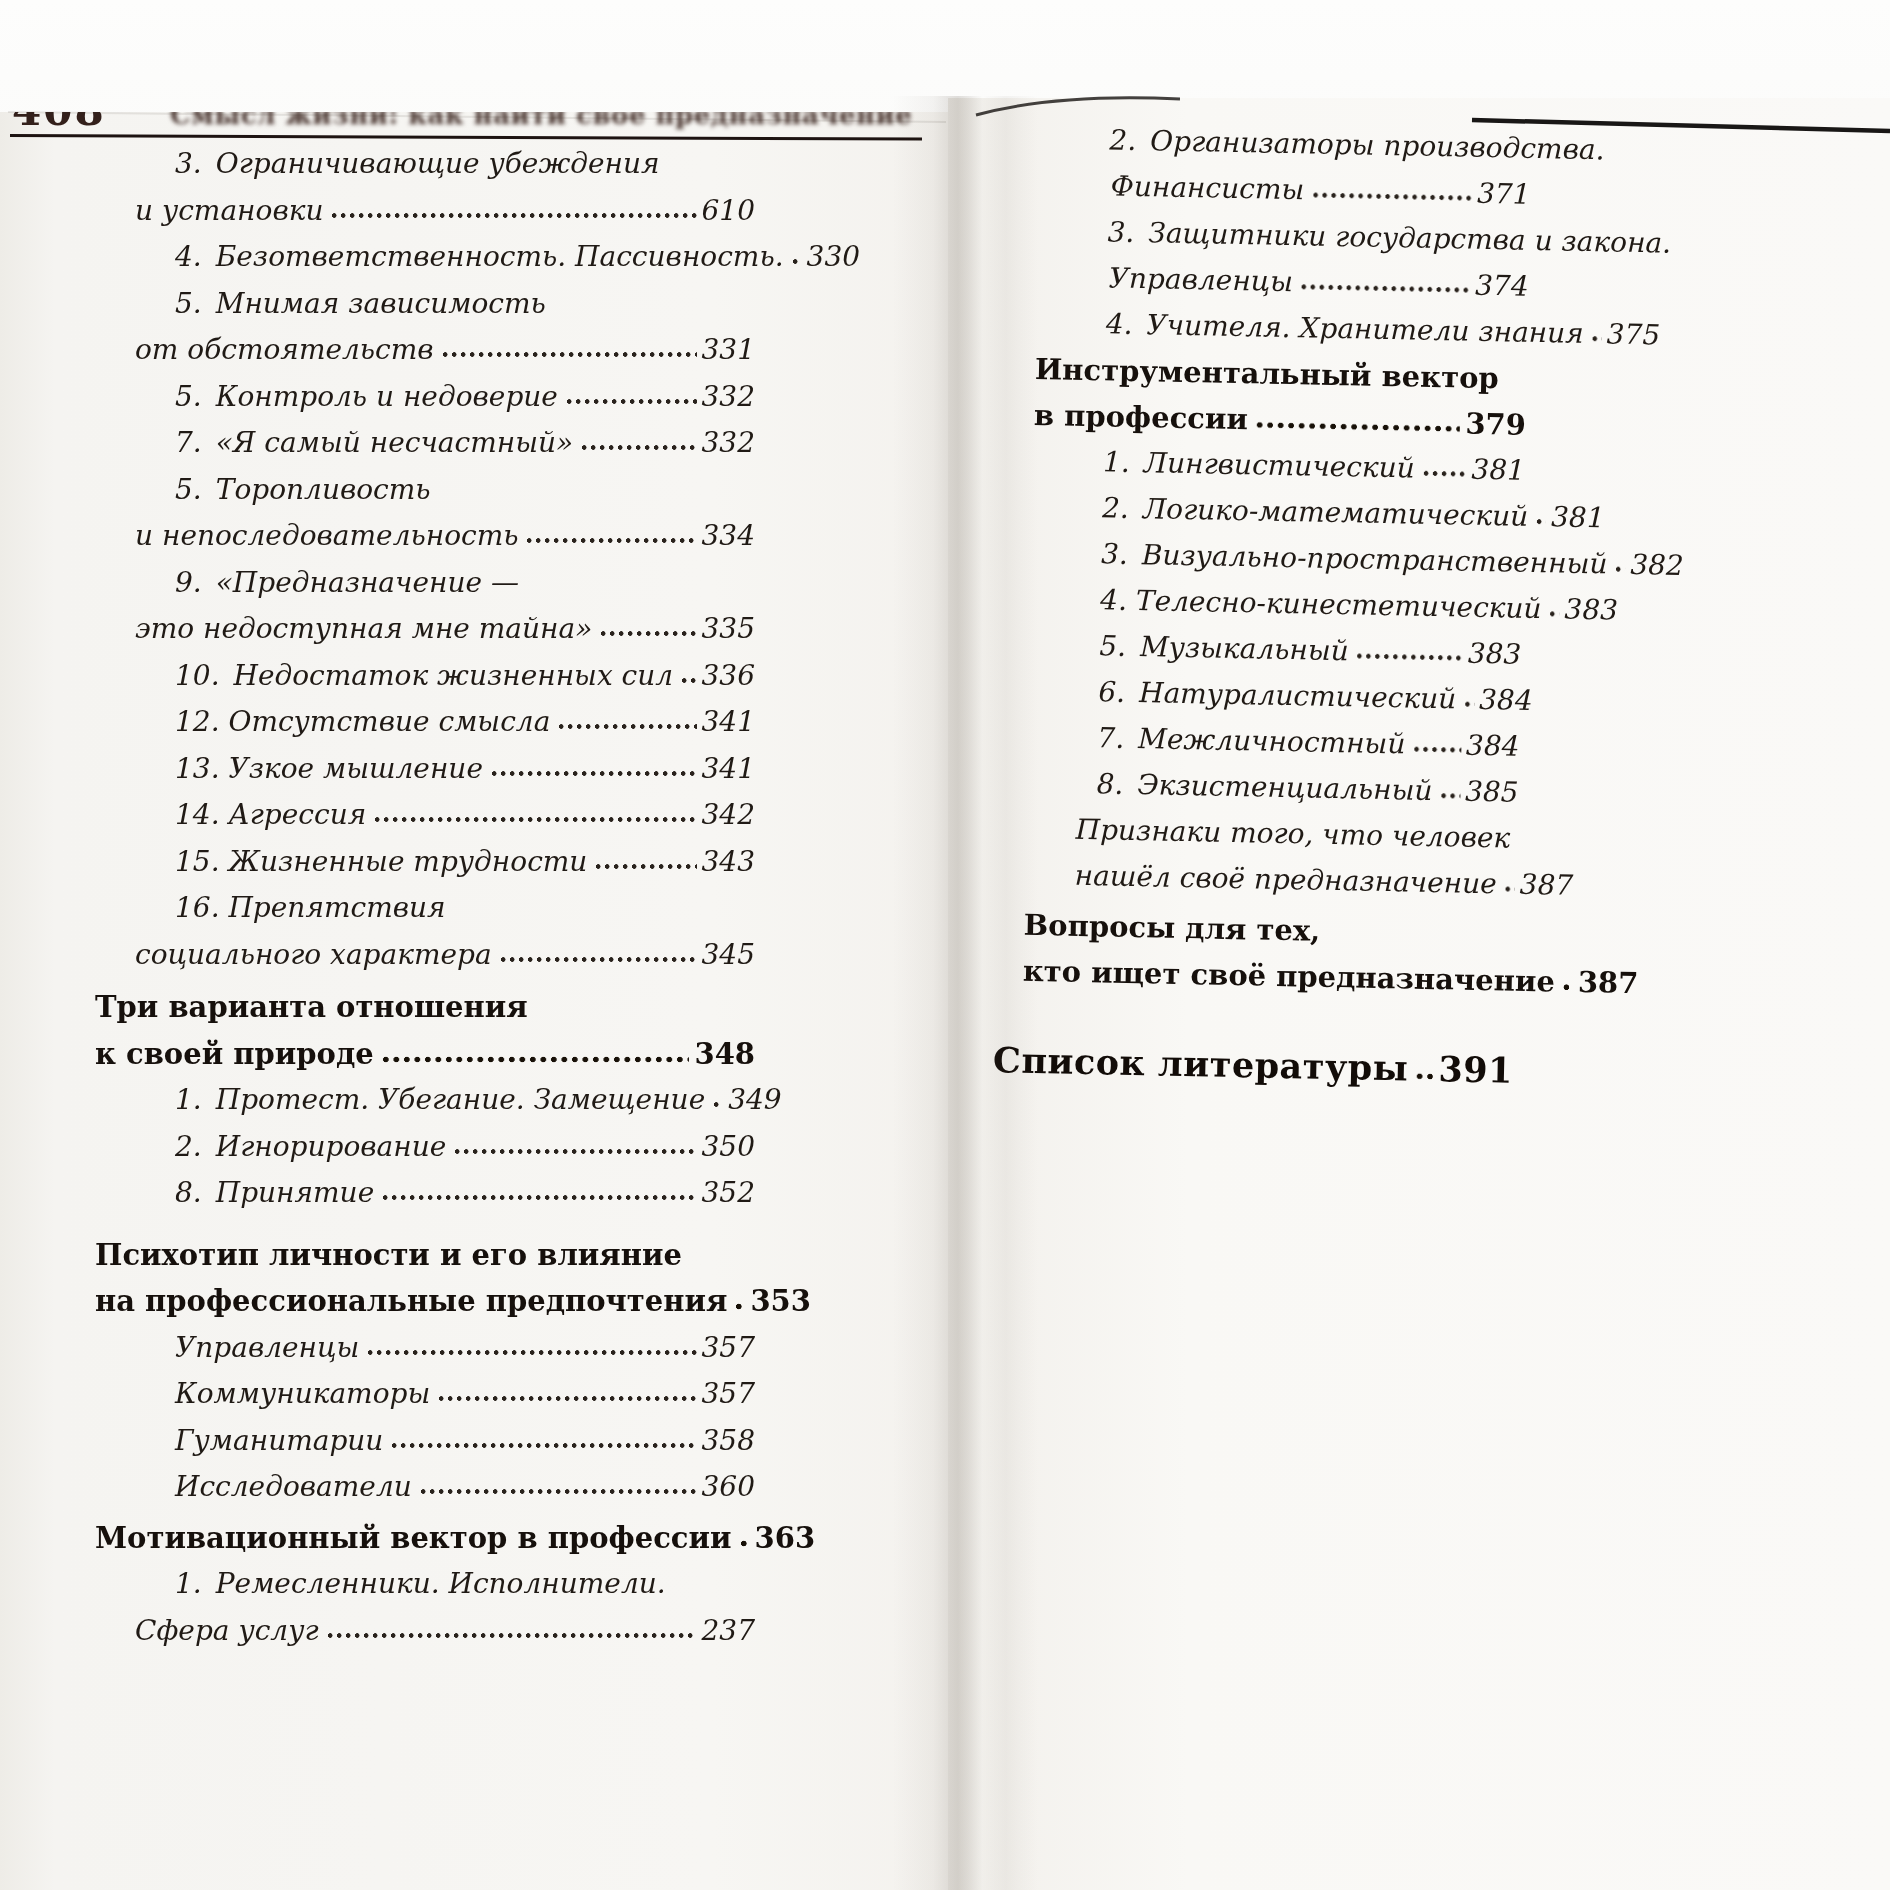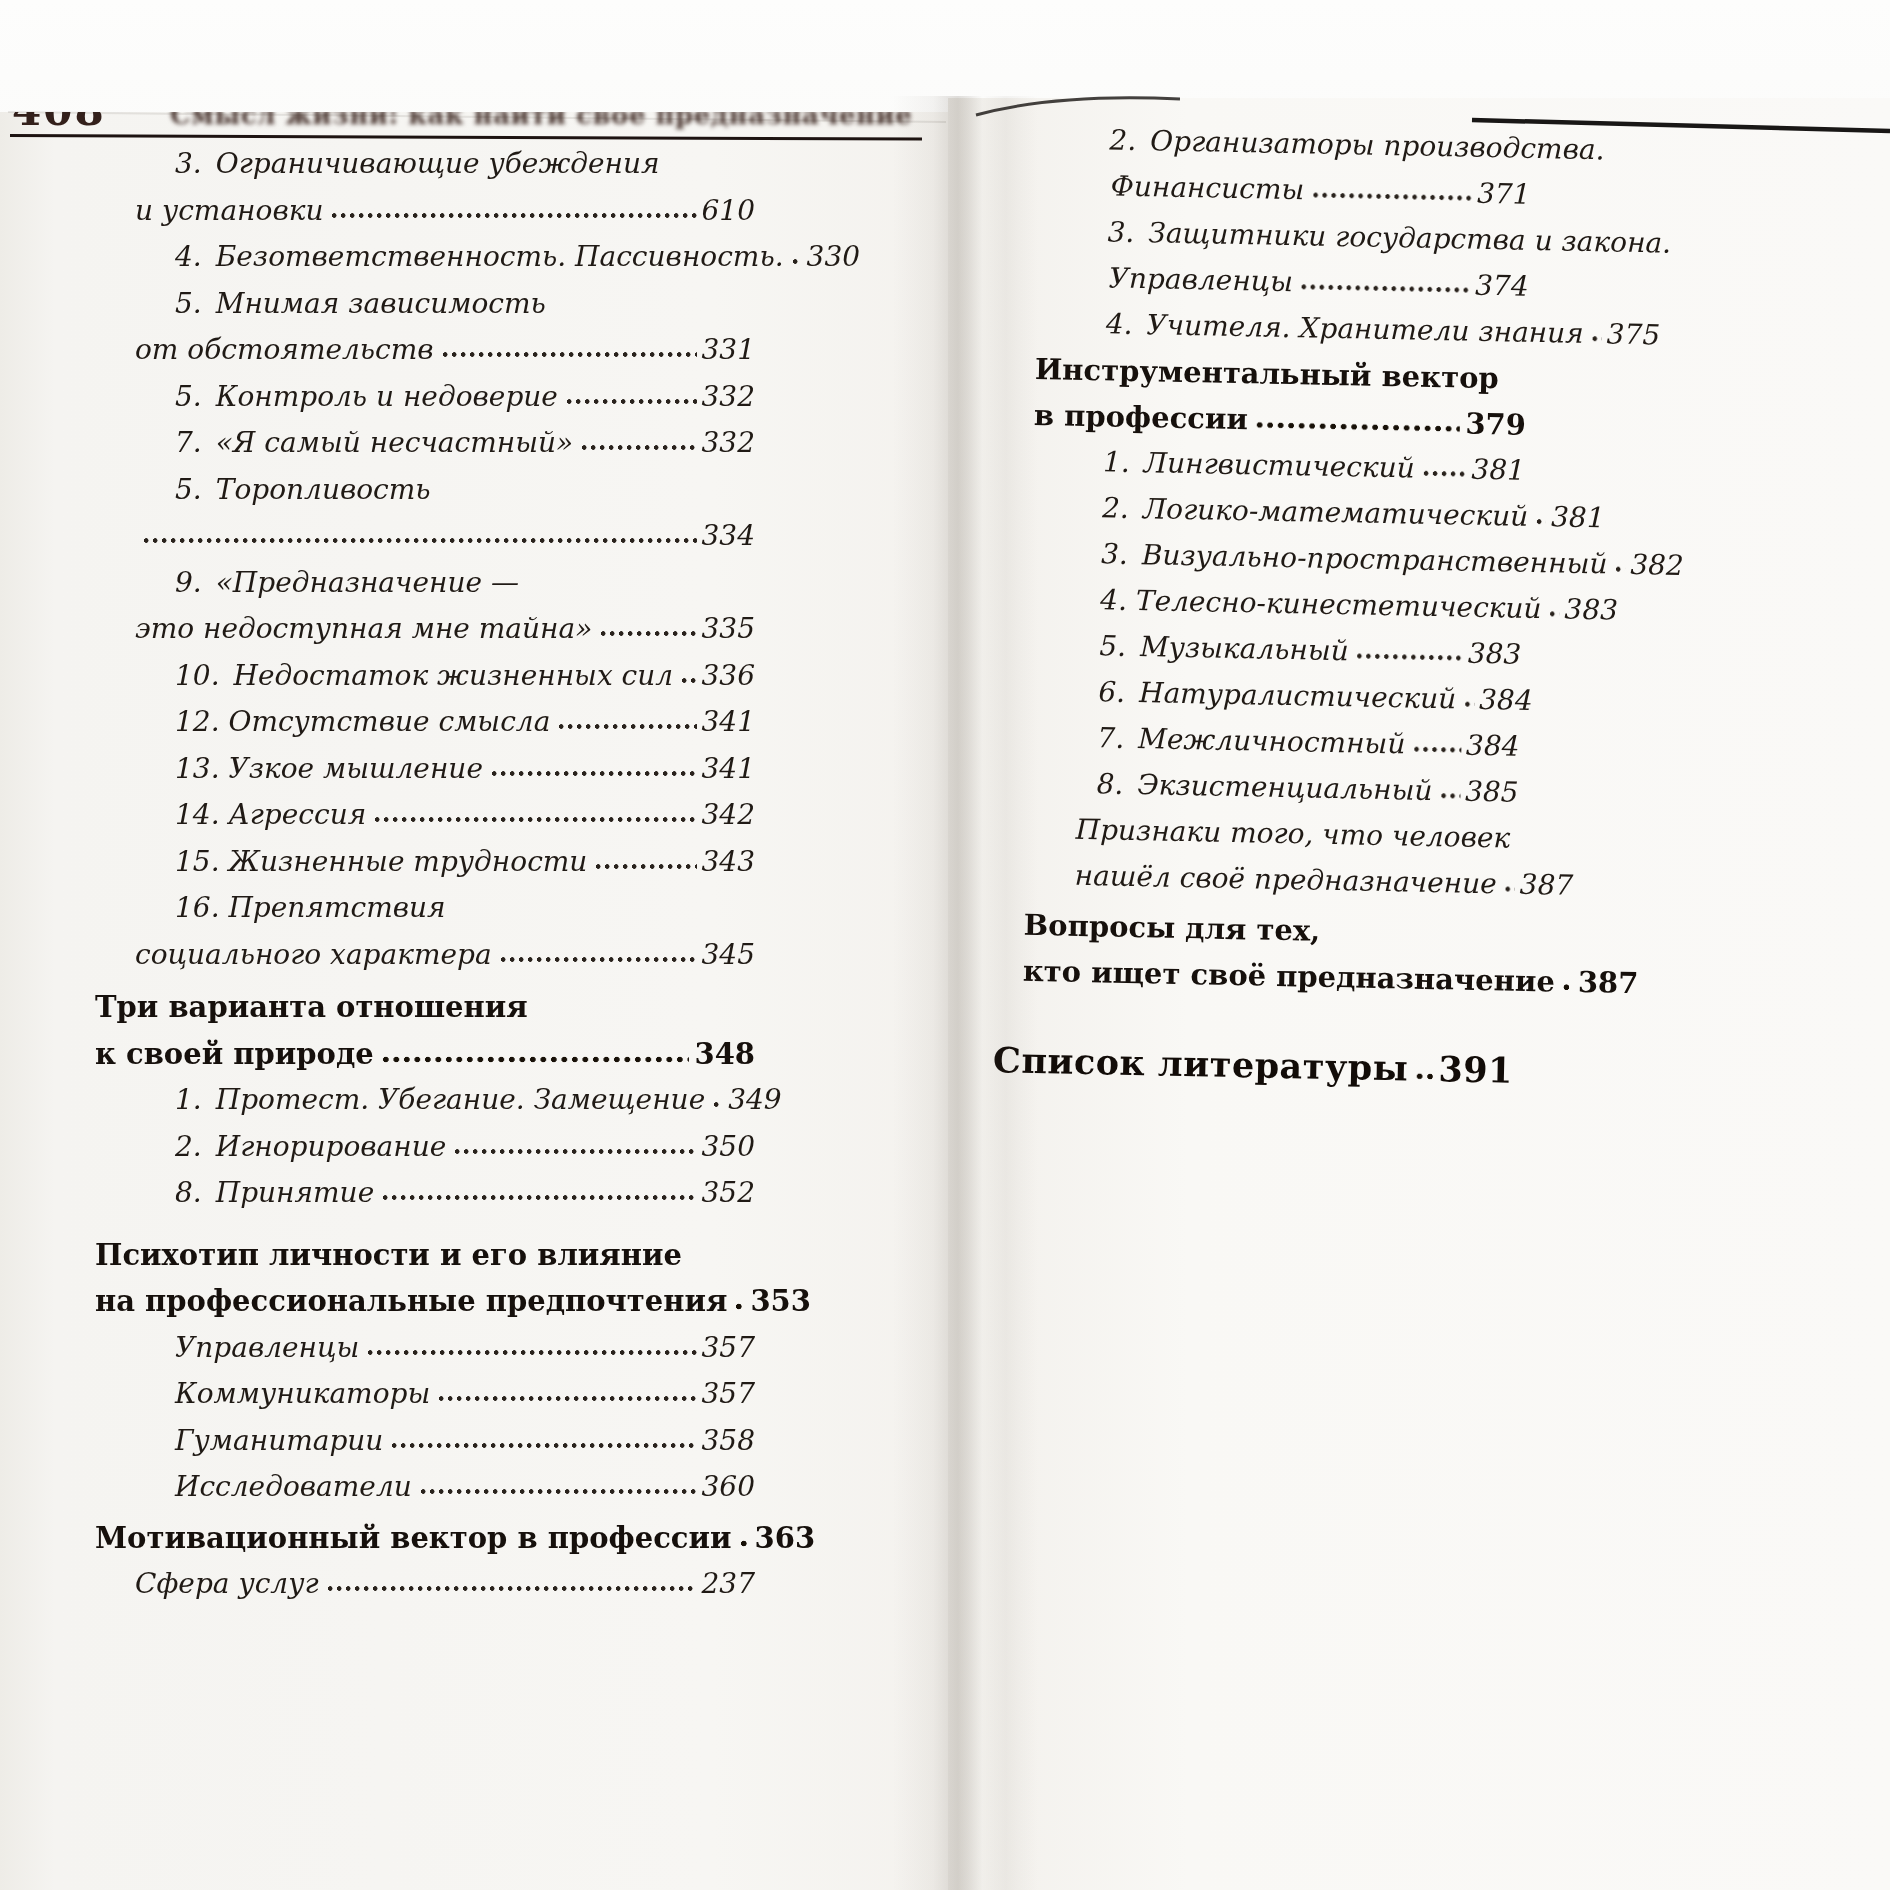--- a/index.html
+++ b/index.html
@@ -112,20 +112,21 @@
         </div>
         <div class="line item ind-n">
           <span class="txt">7. «Я самый несчастный»</span>
           <span class="lead"></span>
           <span class="pg">332</span>
         </div>
         <div class="line item ind-n">
           <span class="txt">5. Торопливость</span>
         </div>
         <div class="line item ind-w">
+          <span class="txt">и непоследовательность</span>
           <span class="lead"></span>
           <span class="pg">334</span>
         </div>
         <div class="line item ind-n">
           <span class="txt">9. «Предназначение —</span>
         </div>
         <div class="line item ind-w">
           <span class="txt">это недоступная мне тайна»</span>
           <span class="lead"></span>
           <span class="pg">335</span>
@@ -214,20 +215,23 @@
         <div class="line item ind-n">
           <span class="txt">Исследователи</span>
           <span class="lead"></span>
           <span class="pg">360</span>
         </div>
         <div style="height: 4px;"></div>
         <div class="line head ind-h">
           <span class="txt">Мотивационный вектор в профессии</span>
           <span class="lead"></span>
           <span class="pg">363</span>
+        </div>
+        <div class="line item ind-n">
+          <span class="txt">1. Ремесленники. Исполнители.</span>
         </div>
         <div class="line item ind-w">
           <span class="txt">Сфера услуг</span>
           <span class="lead"></span>
           <span class="pg">237</span>
         </div>
       </div>
   </div>
 
   <div class="rp-page">

